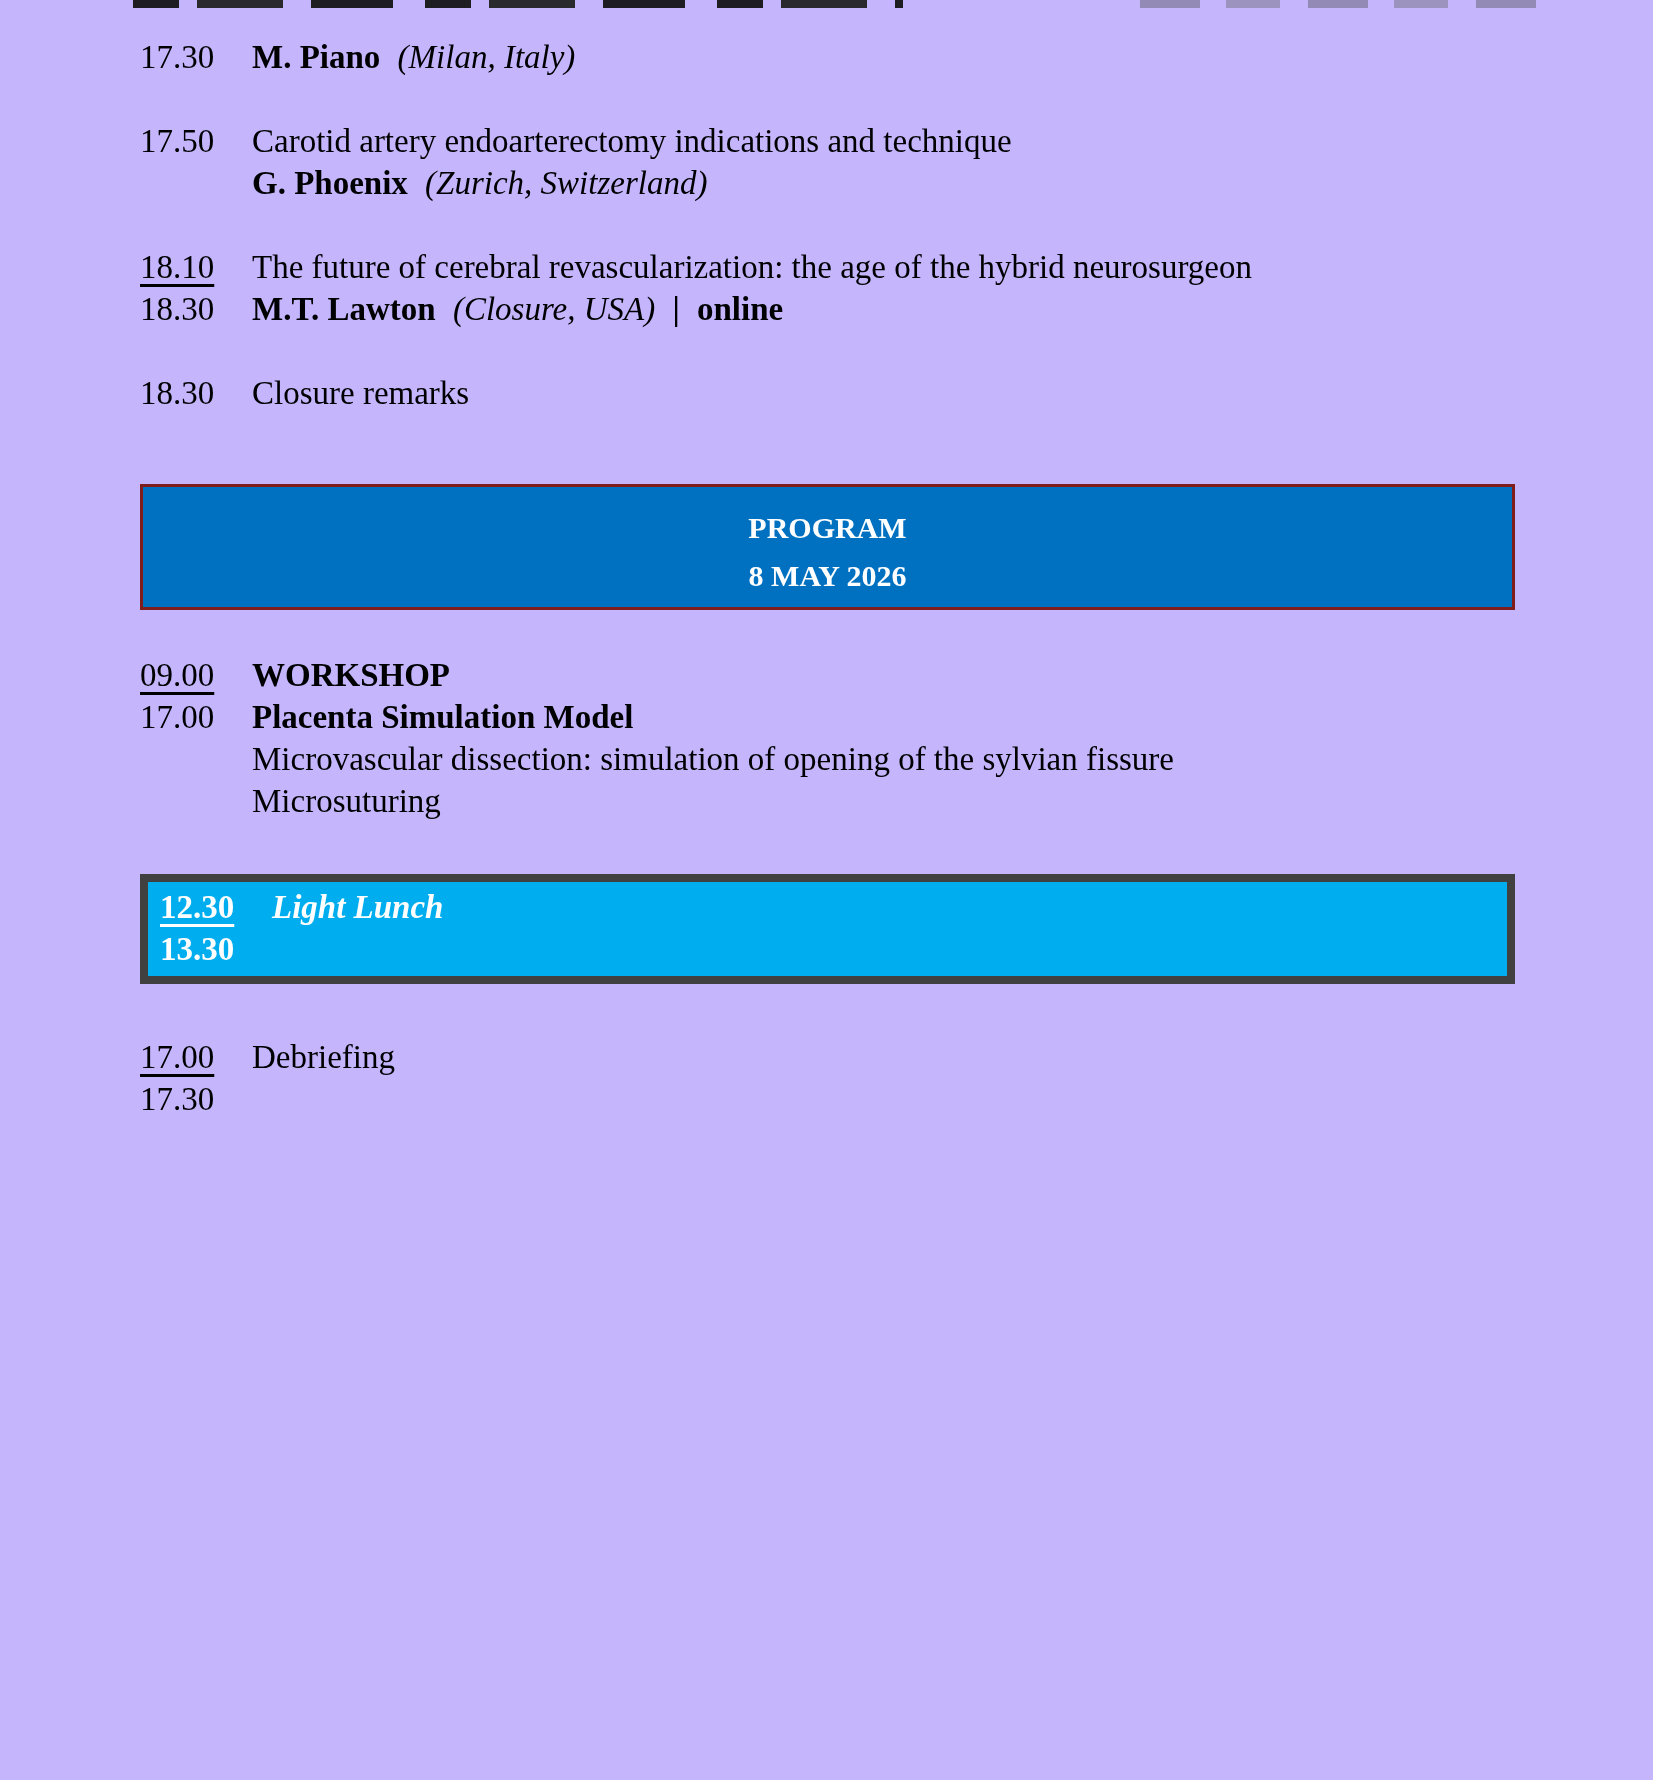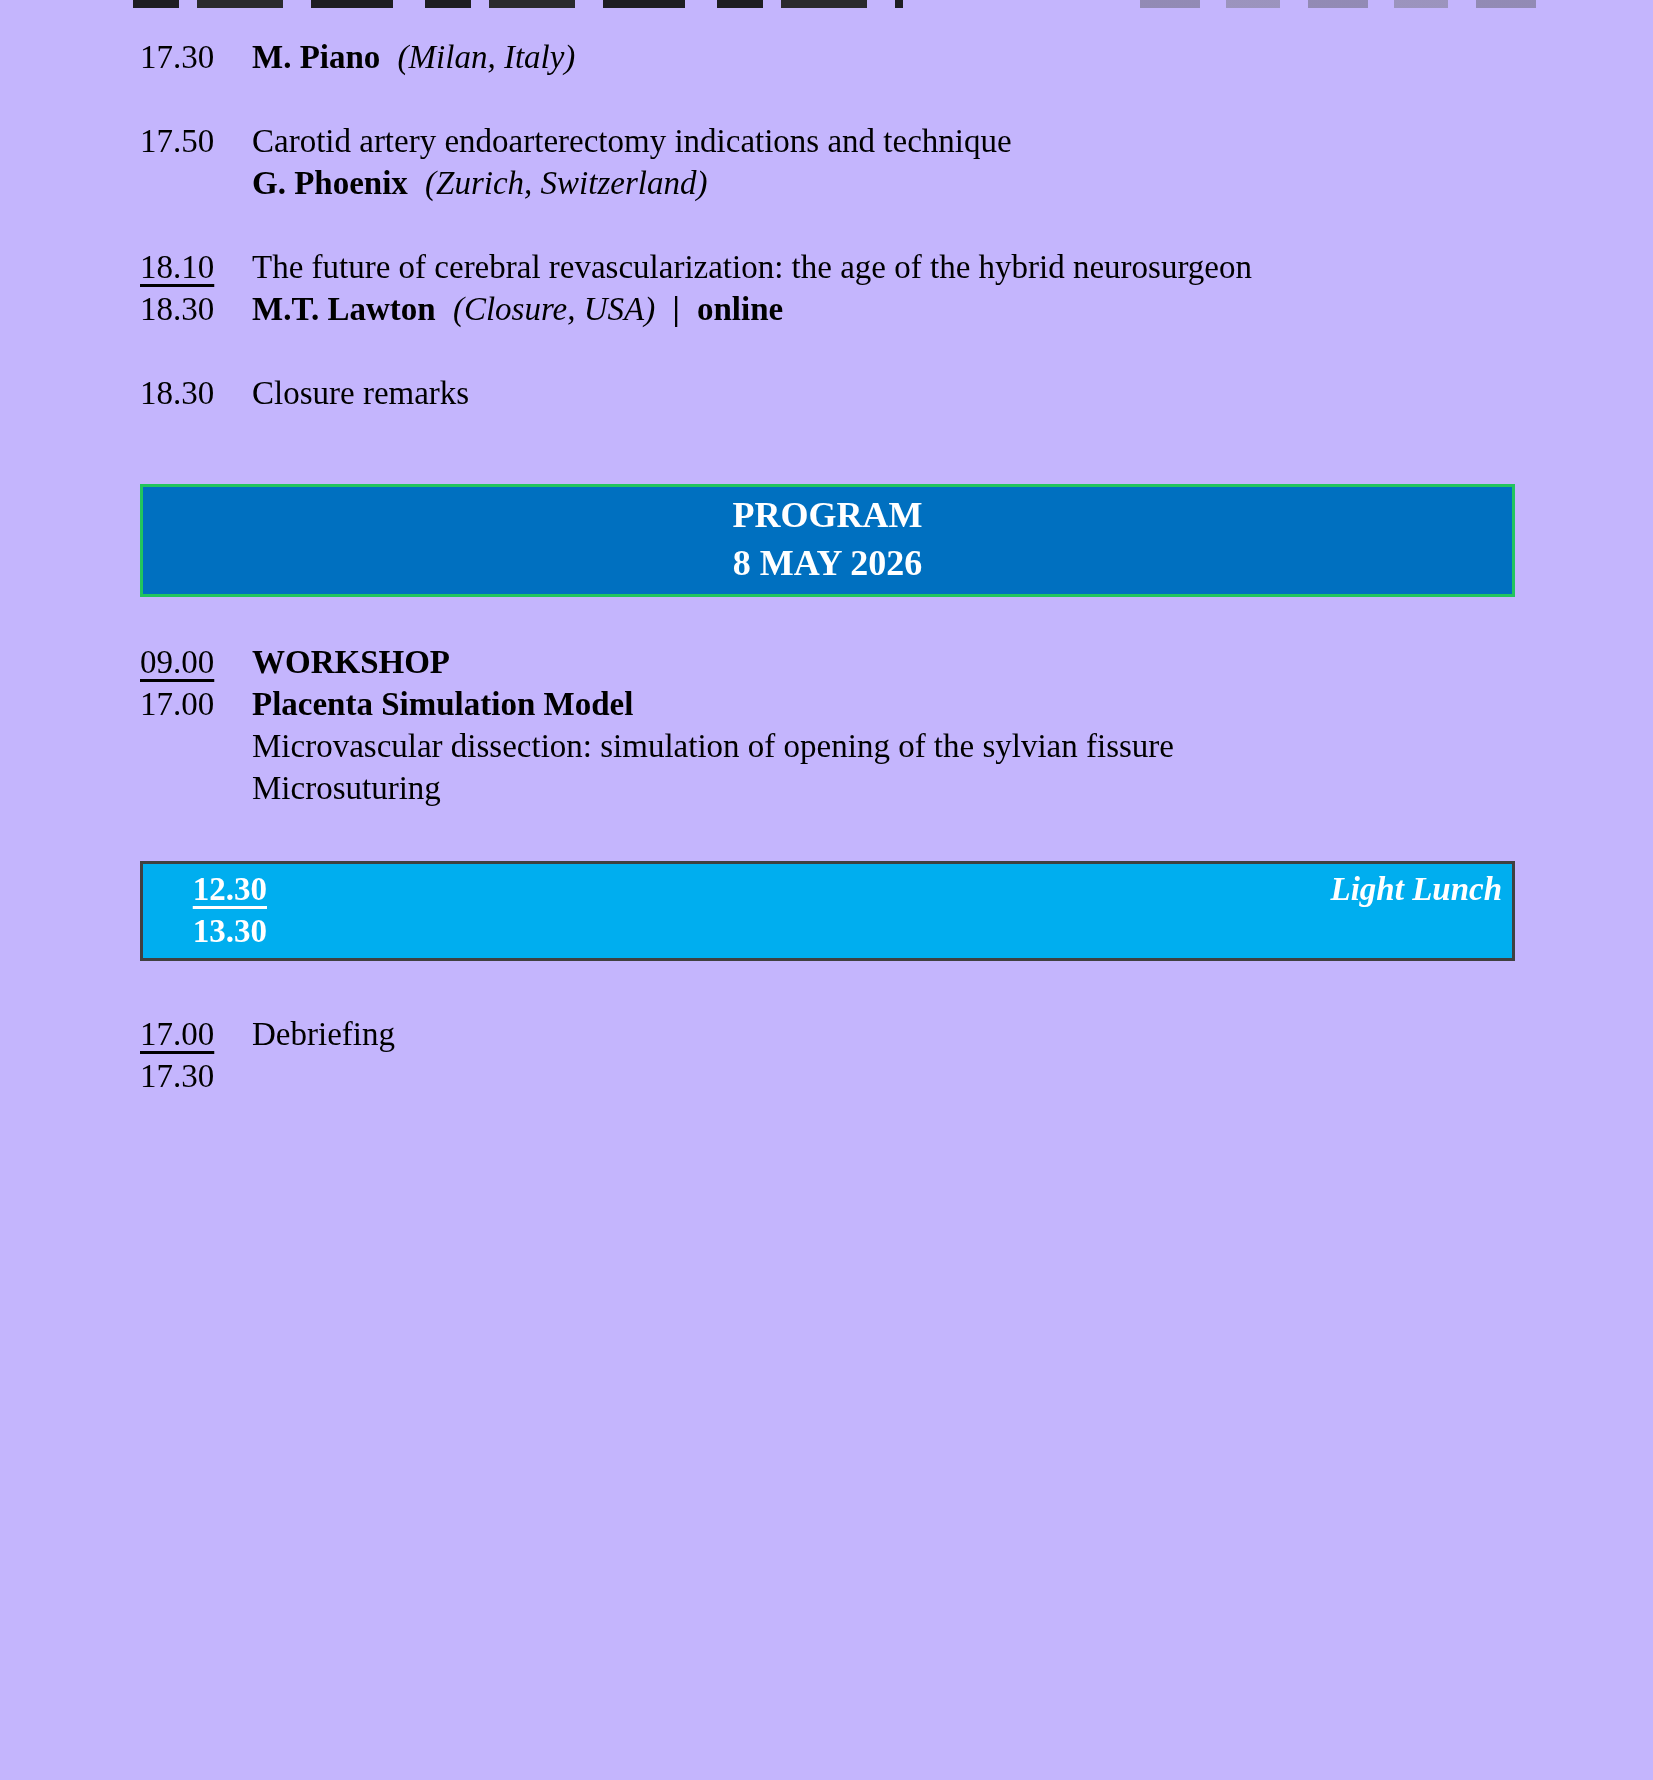--- a/index.html
+++ b/index.html
@@ -41,36 +41,35 @@
   .content-col { flex: 1 1 auto; }
   .b { font-weight: bold; }
   .i { font-style: italic; }
   .ul { text-decoration: underline; text-decoration-thickness: 3px; text-underline-offset: 6px; }
   .seg { margin-right: 9px; }
   .seg:last-child { margin-right: 0; }
 
   .banner-dark {
     margin-top: 70px;
     background: #0070C0;
-    border: 3px solid #22c55e;
+    border: 3px solid #7f1d1d;
     color: #ffffff;
     font-weight: bold;
-    font-size: 36px;
+    font-size: 30px;
     line-height: 48px;
     text-align: center;
-    padding: 4px 0 7px 0;
+    padding: 17px 0 7px 0;
   }
   .banner-light {
     margin-top: 52px;
     background: #00AEEF;
-    border: 3px solid #404040;
+    border: 8px solid #404040;
     color: #ffffff;
     padding: 4px 10px 6px 12px;
     font-weight: bold;
-    text-align: right;
   }
   .banner-light .time-col { flex: 0 0 112px; }
   .workshop { margin-top: 44px; }
   .debrief { margin-top: 52px; }
 </style>
 </head>
 <body>
 
 <div class="page">
 

